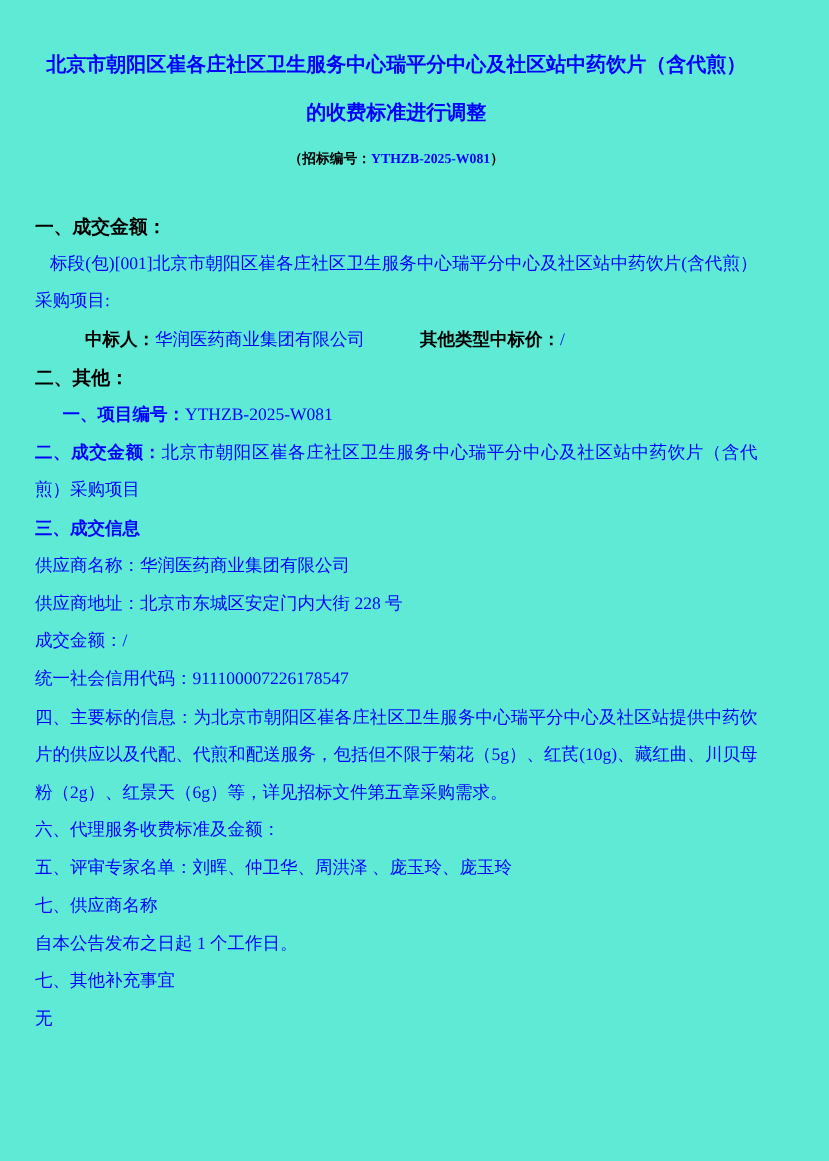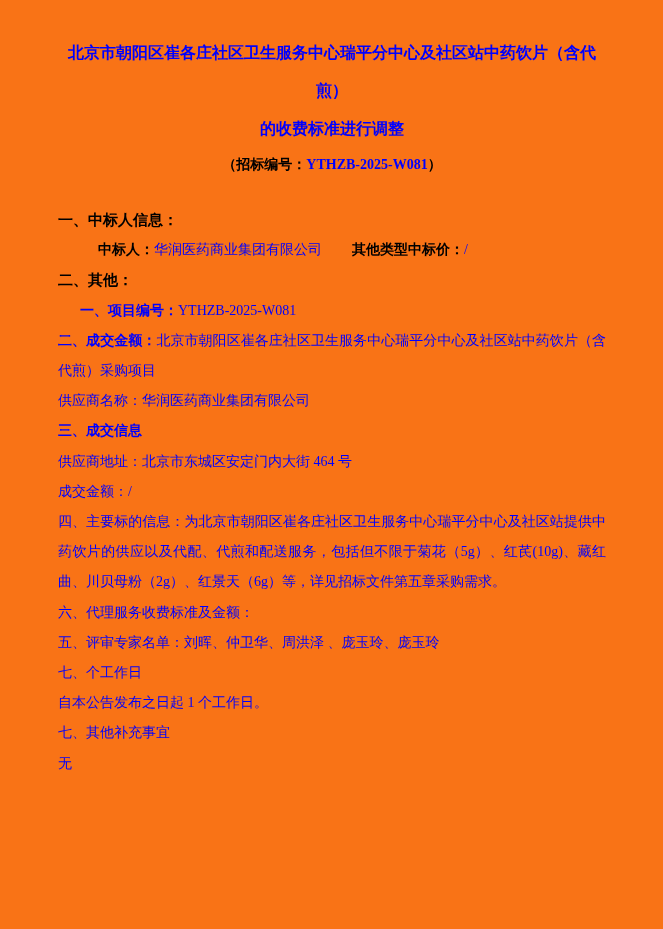--- a/index.html
+++ b/index.html
@@ -5,41 +5,41 @@
   html, body {
     margin: 0;
     padding: 0;
     background: #ffffff;
   }
   .page {
     position: relative;
     box-sizing: border-box;
     width: 663px;
     height: 929px;
-    background: #f97316;
-    padding: 34px 57px 0 58px;
+    background: #5eead4;
+    padding: 34px 57px 0 28px;
     font-family: "Liberation Serif", "DejaVu Serif", serif;
     color: #000000;
     overflow: hidden;
   }
   .title {
     margin: 0;
     text-align: center;
     font-size: 16px;
     font-weight: bold;
     color: #0000ff;
   }
   .title .title-line {
     display: block;
     line-height: 38px;
   }
   .tender-line {
     margin: 2px 0 0 0;
     text-align: center;
-    font-size: 14px;
+    font-size: 11px;
     font-weight: bold;
     line-height: 30px;
     color: #000000;
   }
   .bl { color: #0000ff; }
   .bk { color: #000000; }
   .doc-body {
     margin-top: 25px;
     font-size: 14px;
   }
@@ -54,68 +54,70 @@
     font-size: 15px;
     text-align: left !important;
   }
   .p-blue { color: #0000ff; }
   .lbl-b { font-weight: bold; text-align: center; }
   .pkg-line { text-indent: 12px; }
   .winner-line {
     padding-left: 40px;
     text-align: left !important;
   }
-  .winner-line .gap-label { margin-left: 30px; }
+  .winner-line .gap-label { margin-left: 44px; }
   .item-no {
     padding-left: 22px;
     text-align: left !important;
   }
 </style>
 </head>
 <body>
 
 <div class="page">
 
   <h1 class="title">
     <span class="title-line">北京市朝阳区崔各庄社区卫生服务中心瑞平分中心及社区站中药饮片（含代煎）</span>
     <span class="title-line">的收费标准进行调整</span>
   </h1>
 
   <p class="tender-line"><span class="bk">（招标编号：</span><span class="bl">YTHZB-2025-W081</span><span class="bk">）</span></p>
 
   <div class="doc-body">
 
-    <p class="hd">一、中标人信息：</p>
+    <p class="hd">一、成交金额：</p>
 
+    <p class="p-blue pkg-line">标段(包)[001]北京市朝阳区崔各庄社区卫生服务中心瑞平分中心及社区站中药饮片(含代煎）采购项目:</p>
 
     <p class="winner-line"><span class="bk lbl-b">中标人：</span><span class="bl">华润医药商业集团有限公司</span><span class="bk lbl-b gap-label">其他类型中标价：</span><span class="bl">/</span></p>
 
     <p class="hd">二、其他：</p>
 
     <p class="item-no"><span class="bl lbl-b">一、项目编号：</span><span class="bl">YTHZB-2025-W081</span></p>
 
     <p><span class="bl lbl-b">二、成交金额：</span><span class="bl">北京市朝阳区崔各庄社区卫生服务中心瑞平分中心及社区站中药饮片（含代煎）采购项目</span></p>
 
+    <p class="p-blue lbl-b">三、成交信息</p>
+
     <p class="p-blue">供应商名称：华润医药商业集团有限公司</p>
 
-    <p class="p-blue lbl-b">三、成交信息</p>
-
-    <p class="p-blue">供应商地址：北京市东城区安定门内大街 464 号</p>
+    <p class="p-blue">供应商地址：北京市东城区安定门内大街 228 号</p>
 
     <p class="p-blue">成交金额：/</p>
 
+    <p class="p-blue">统一社会信用代码：911100007226178547</p>
 
     <p class="p-blue">四、主要标的信息：为北京市朝阳区崔各庄社区卫生服务中心瑞平分中心及社区站提供中药饮片的供应以及代配、代煎和配送服务，包括但不限于菊花（5g）、红芪(10g)、藏红曲、川贝母粉（2g）、红景天（6g）等，详见招标文件第五章采购需求。</p>
 
     <p class="p-blue">六、代理服务收费标准及金额：</p>
 
     <p class="p-blue">五、评审专家名单：刘晖、仲卫华、周洪泽 、庞玉玲、庞玉玲</p>
 
 
-    <p class="p-blue">七、个工作日</p>
+    <p class="p-blue">七、供应商名称</p>
 
     <p class="p-blue">自本公告发布之日起 1 个工作日。</p>
 
     <p class="p-blue">七、其他补充事宜</p>
 
     <p class="p-blue">无</p>
 
   </div>
 </div>
 

